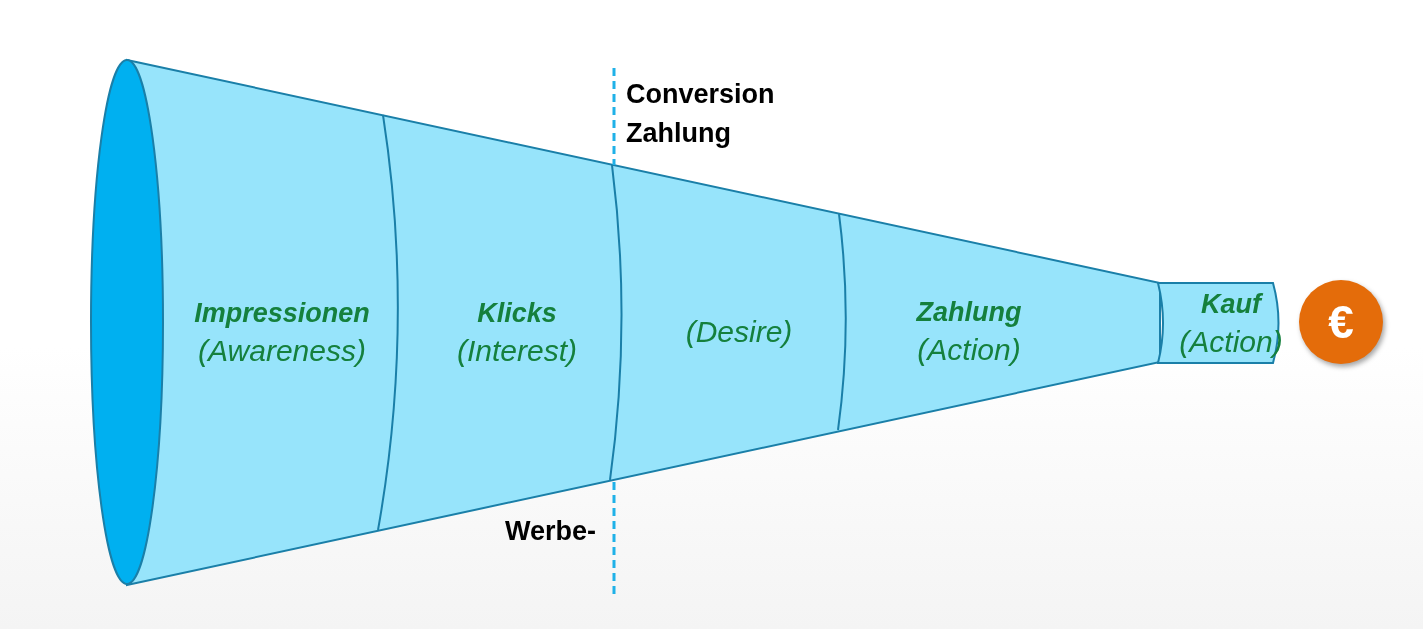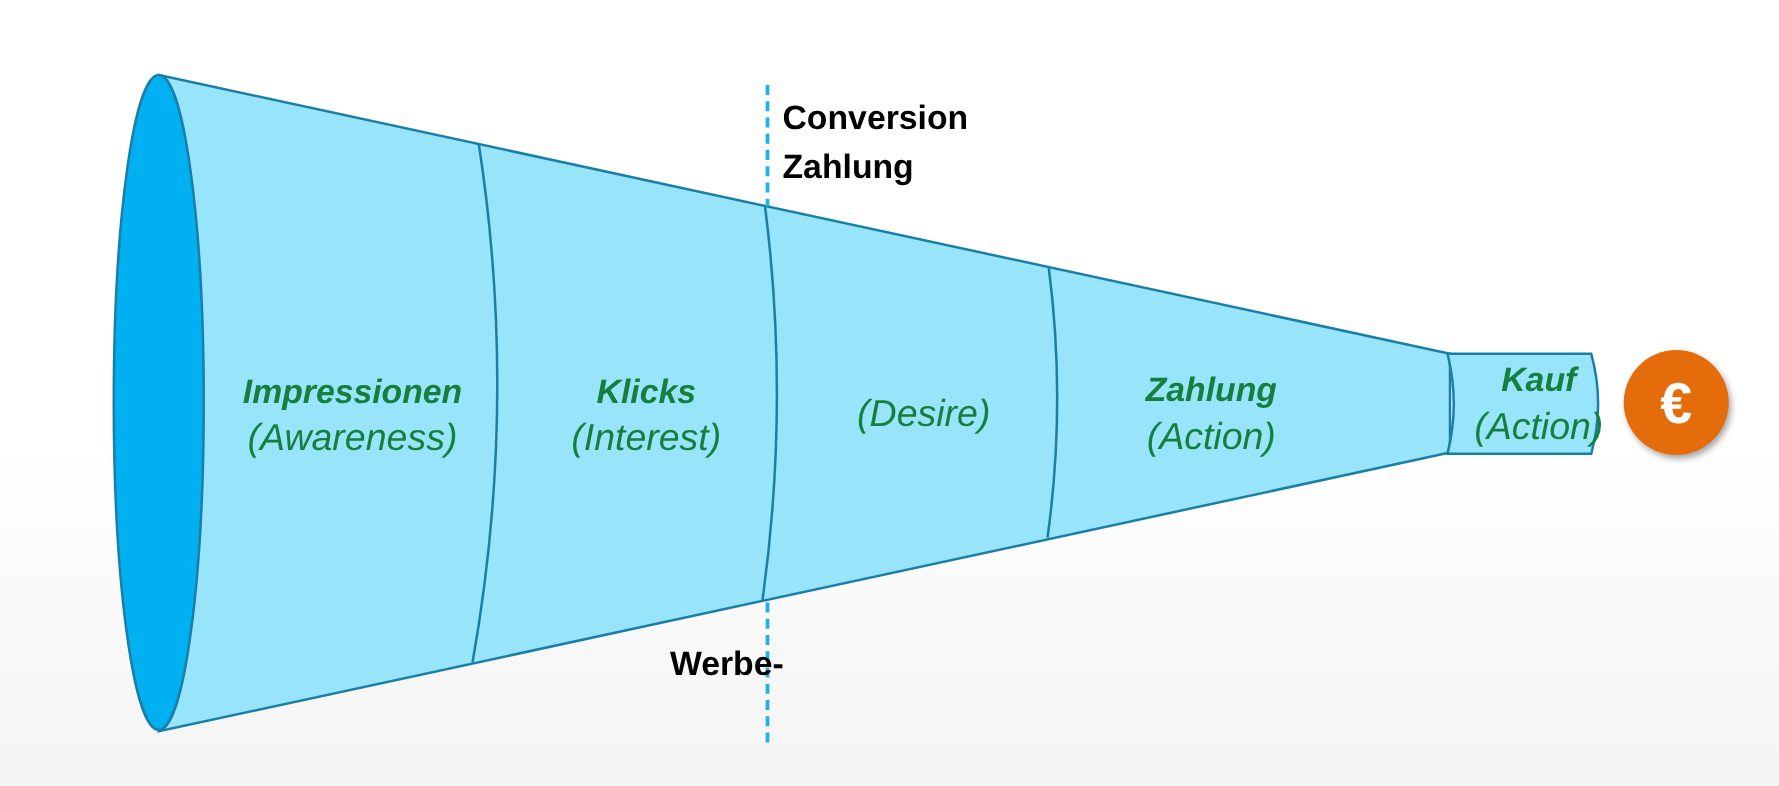--- a/index.html
+++ b/index.html
@@ -66,19 +66,19 @@
 <div class="label" style="left:1218px; top:323px;margin-left:13px;">
   <span class="title">Kauf</span>
   <span class="sub">(Action)</span>
 </div>
 
 <div class="side-label" style="left:626px; top:75px;">
   <div>Conversion</div>
   <div>Zahlung</div>
 </div>
 
-<div class="side-label" style="right:796px; top:512px; text-align:left;">
+<div class="side-label" style="right:827px; top:512px; text-align:left;">
   <div>Werbe-</div>
 </div>
 
 <div id="euro">
   <span>€</span>
 </div>
 
 </body></html>

